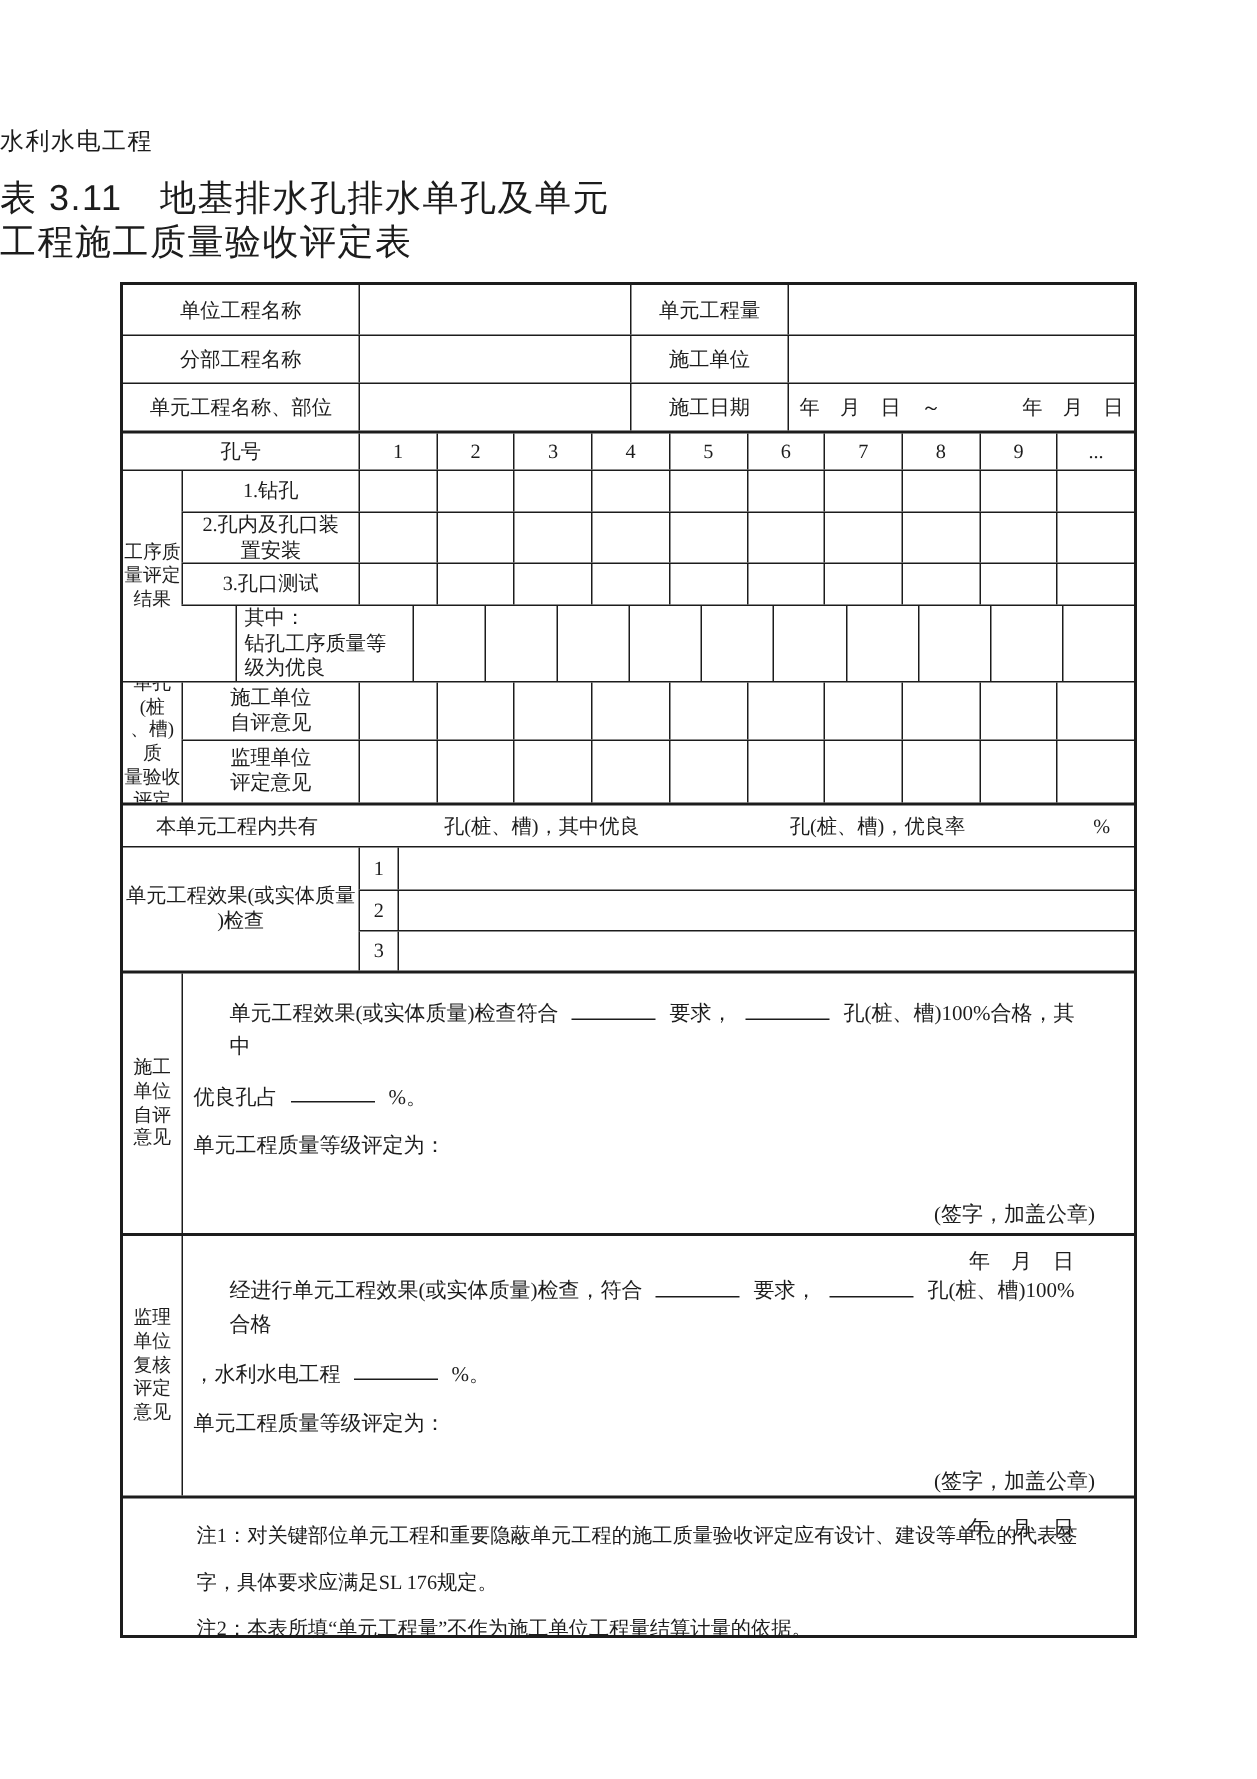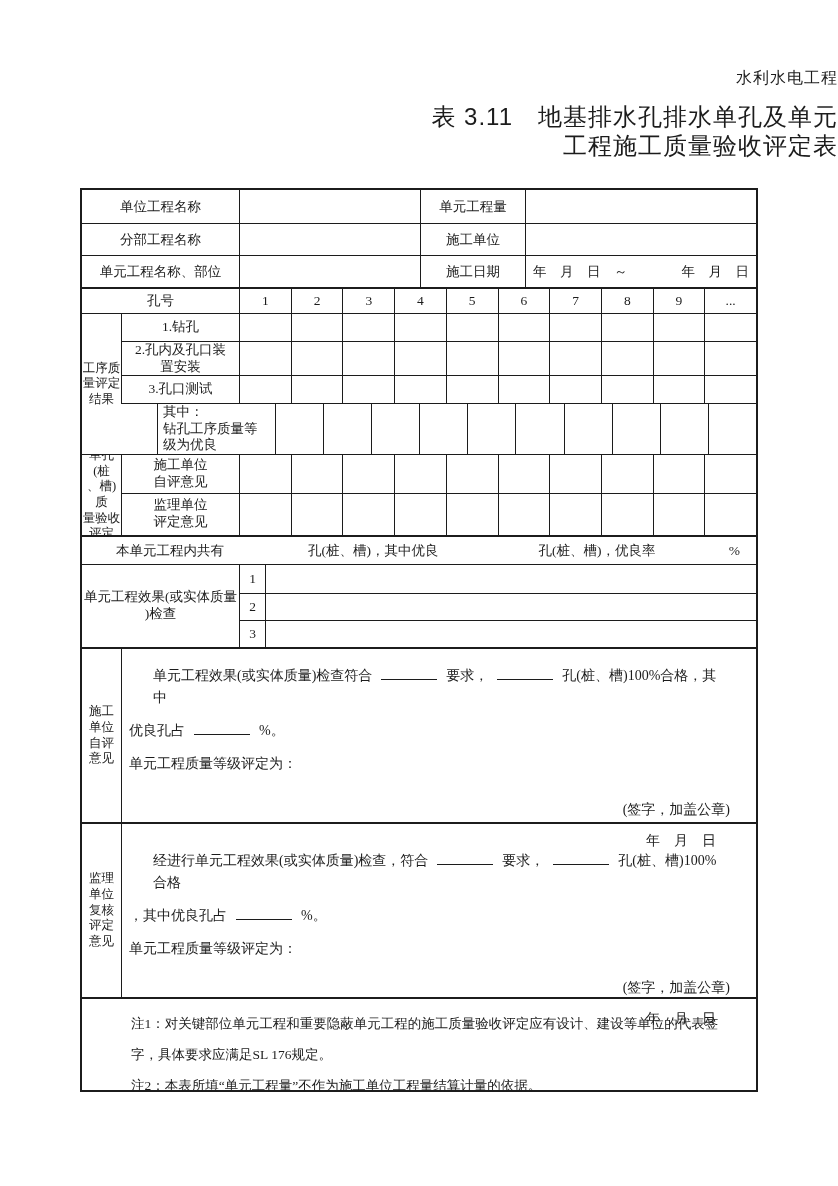--- a/index.html
+++ b/index.html
@@ -2,21 +2,21 @@
 <html><head>
 <meta charset="utf-8">
 <style>
   * { box-sizing: border-box; margin: 0; padding: 0; }
   html,body { background:#ffffff; }
   body {
     width: 838px; height: 1186px; position: relative;
     font-family: "Liberation Serif", "DejaVu Serif", serif;
     color: #1c1c1c;
   }
-  .doc-header { position: absolute; top: 68px; left: 0; width: 100%; text-align: right; }
+  .doc-header { position: absolute; top: 84px; left: 0; width: 100%; text-align: left; }
   .doc-type { font-size: 16px; letter-spacing: 1px; }
   .doc-title {
     font-family: "Liberation Sans", "DejaVu Sans", sans-serif;
     font-weight: normal; font-size: 24px; line-height: 29px; margin-top: 13px; letter-spacing: 1px;
   }
   .form {
     position: absolute; left: 80px; top: 188px; width: 678px; height: 904px;
     border: 2px solid #1c1c1c; display: flex; flex-direction: column; font-size: 13.5px;
   }
   .trow { display: flex; border-top: 1px solid #1c1c1c; flex: 0 0 auto; }
@@ -36,21 +36,21 @@
   .w-rl    { width: 118px; }
   .w-num   { width: 26px; }
   .grows { flex: 1; display: flex; flex-direction: column; }
   .grow { display: flex; border-top: 1px solid #1c1c1c; }
   .grow.first { border-top: none; }
   .cells { flex: 1; display: flex; }
   .dcell { flex: 1; border-left: 1px solid #1c1c1c; display: flex; align-items: center; justify-content: center; }
   .left-cell { justify-content: flex-start; text-align: left; padding-left: 5px; margin-left: 36px; }
   .summary-cell {
     flex: 1; display: flex; align-items: center; justify-content: flex-end;
-    padding-left: 34px; padding-right: 16px;
+    padding-left: 22px; padding-right: 16px;
   }
   .gap { display: inline-block; height: 1px; }
   .blank {
     display: inline-block; width: 56px; height: 1.05em;
     border-bottom: 1px solid #1c1c1c; margin: 0 9px; vertical-align: baseline;
   }
   .block-content {
     flex: 1; display: flex; flex-direction: column; align-items: stretch;
     padding: 0 26px 0 7px; font-size: 14px; text-align: left; border-left: 1px solid #1c1c1c;
   }
@@ -276,21 +276,21 @@
     <div class="cell w-g multiline">监理
 单位
 复核
 评定
 意见</div>
     <div class="block-content">
       <div class="bline mt-xl indent">
         <span>经进行单元工程效果(或实体质量)检查，符合</span><span class="blank"></span><span>要求，</span><span class="blank"></span><span>孔(桩、槽)100%合格</span>
       </div>
       <div class="bline mt-md">
-        <span>，其中优良孔占</span><span class="blank"></span><span>%。</span>
+        <span>，水利水电工程</span><span class="blank"></span><span>%。</span>
       </div>
       <div class="bline mt-md">单元工程质量等级评定为：</div>
       <div class="bline right" style="margin-top:17px">(签字，加盖公章)</div>
       <div class="bline right date-line" style="margin-top:9px">年　月　日</div>
     </div>
   </div>
 
   <div class="trow thick" style="flex:1">
     <div class="cell notes-cell">
       <div>注1：对关键部位单元工程和重要隐蔽单元工程的施工质量验收评定应有设计、建设等单位的代表签字，具体要求应满足SL 176规定。</div>

